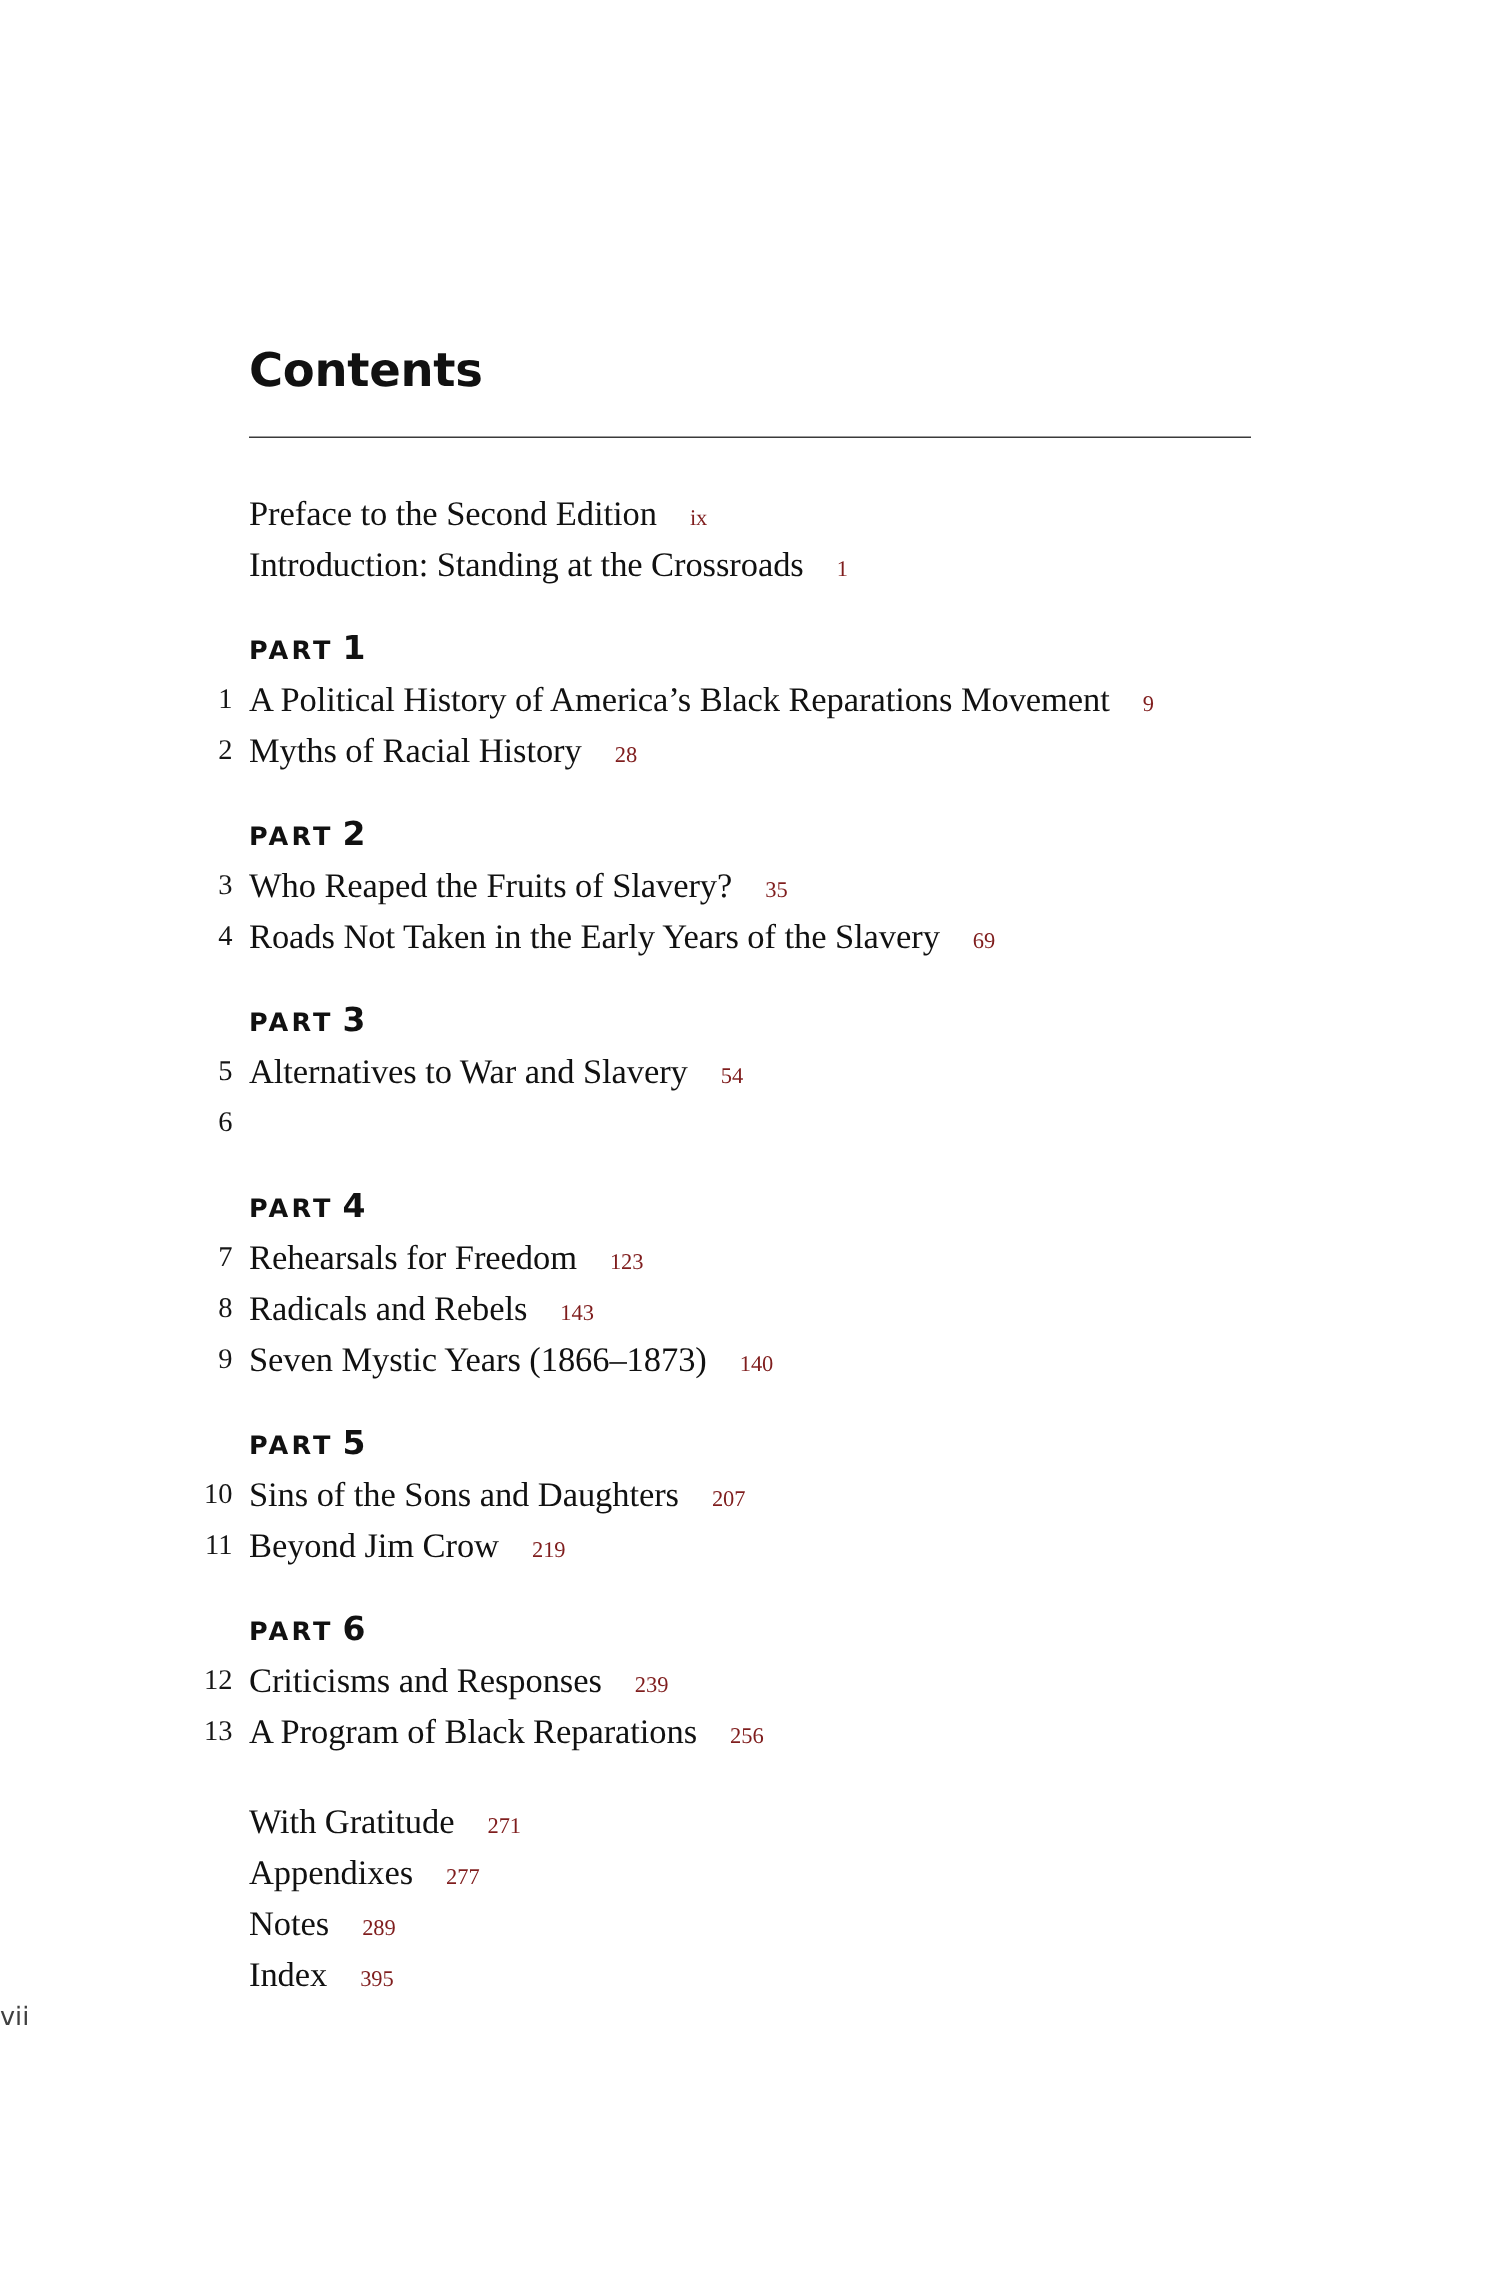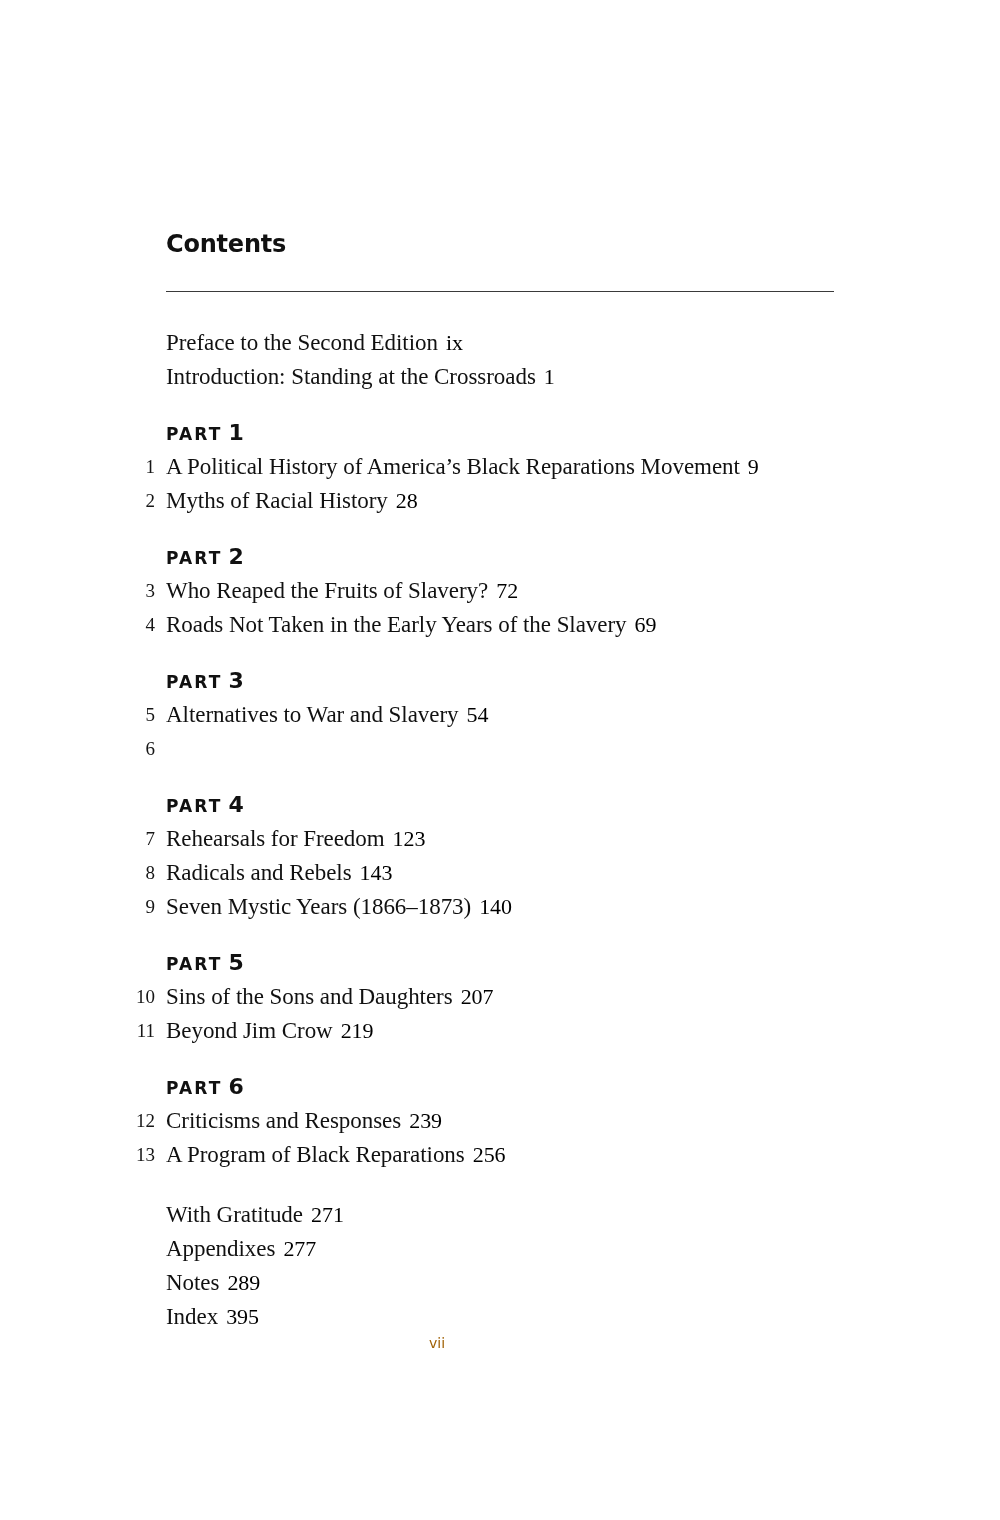--- a/index.html
+++ b/index.html
@@ -25,21 +25,21 @@
     background: #ffffff;
   }
 
   
   .toc-title {
     position: absolute;
     left: 166px;
     top: 232px;
     font-family: "DejaVu Sans", "Liberation Sans", sans-serif;
     font-weight: bold;
-    font-size: 24px;
+    font-size: 31px;
     letter-spacing: -0.2px;
     color: #111111;
     line-height: 1;
   }
   .title-rule {
     position: absolute;
     left: 166px;
     top: 291px;
     width: 668px;
     height: 1px;
@@ -85,23 +85,23 @@
   }
   .entry .entry-title {
     position: absolute;
     left: 166px;
     top: 0;
     font-size: 23px;
     color: #111111;
     letter-spacing: -0.05px;
   }
   .entry .pg {
-    font-size: 22px;
-    color: #000000;
-    padding-left: 8px;
+    font-size: 15px;
+    color: #7f1d1d;
+    padding-left: 22px;
   }
 
   .entry.plain .entry-title {
     font-size: 23px;
   }
 
   
   .part-head {
     position: relative;
     height: 34px;
@@ -129,24 +129,24 @@
   .back-matter {
     padding-top: 26px;
   }
 
   
   .folio {
     position: absolute;
     left: 0;
     top: 1335px;
     width: 874px;
-    text-align: center;
-    font-family: "DejaVu Sans", "Liberation Sans", sans-serif;
-    font-size: 14px;
-    color: #a16207;
+    text-align: left;
+    font-family: "DejaVu Sans", "Liberation Sans", sans-serif;
+    font-size: 17px;
+    color: #404040;
   }
 </style>
 </head>
 <body>
 
 <div class="page">
 
   <div class="toc-title">Contents</div>
 
   <div class="title-rule"></div>
@@ -172,21 +172,21 @@
     <div class="entry">
       <span class="num">2</span>
       <span class="entry-title"><span>Myths of Racial History</span><span class="pg">28</span></span>
     </div>
 
     <div class="part-head">
       <div class="part-label"><span>PART</span><span class="part-num">2</span></div>
     </div>
     <div class="entry">
       <span class="num">3</span>
-      <span class="entry-title"><span>Who Reaped the Fruits of Slavery?</span><span class="pg">72</span></span>
+      <span class="entry-title"><span>Who Reaped the Fruits of Slavery?</span><span class="pg">35</span></span>
     </div>
     <div class="entry">
       <span class="num">4</span>
       <span class="entry-title"><span>Roads Not Taken in the Early Years of the Slavery</span><span class="pg">69</span></span>
     </div>
 
     <div class="part-head">
       <div class="part-label"><span>PART</span><span class="part-num">3</span></div>
     </div>
     <div class="entry">

